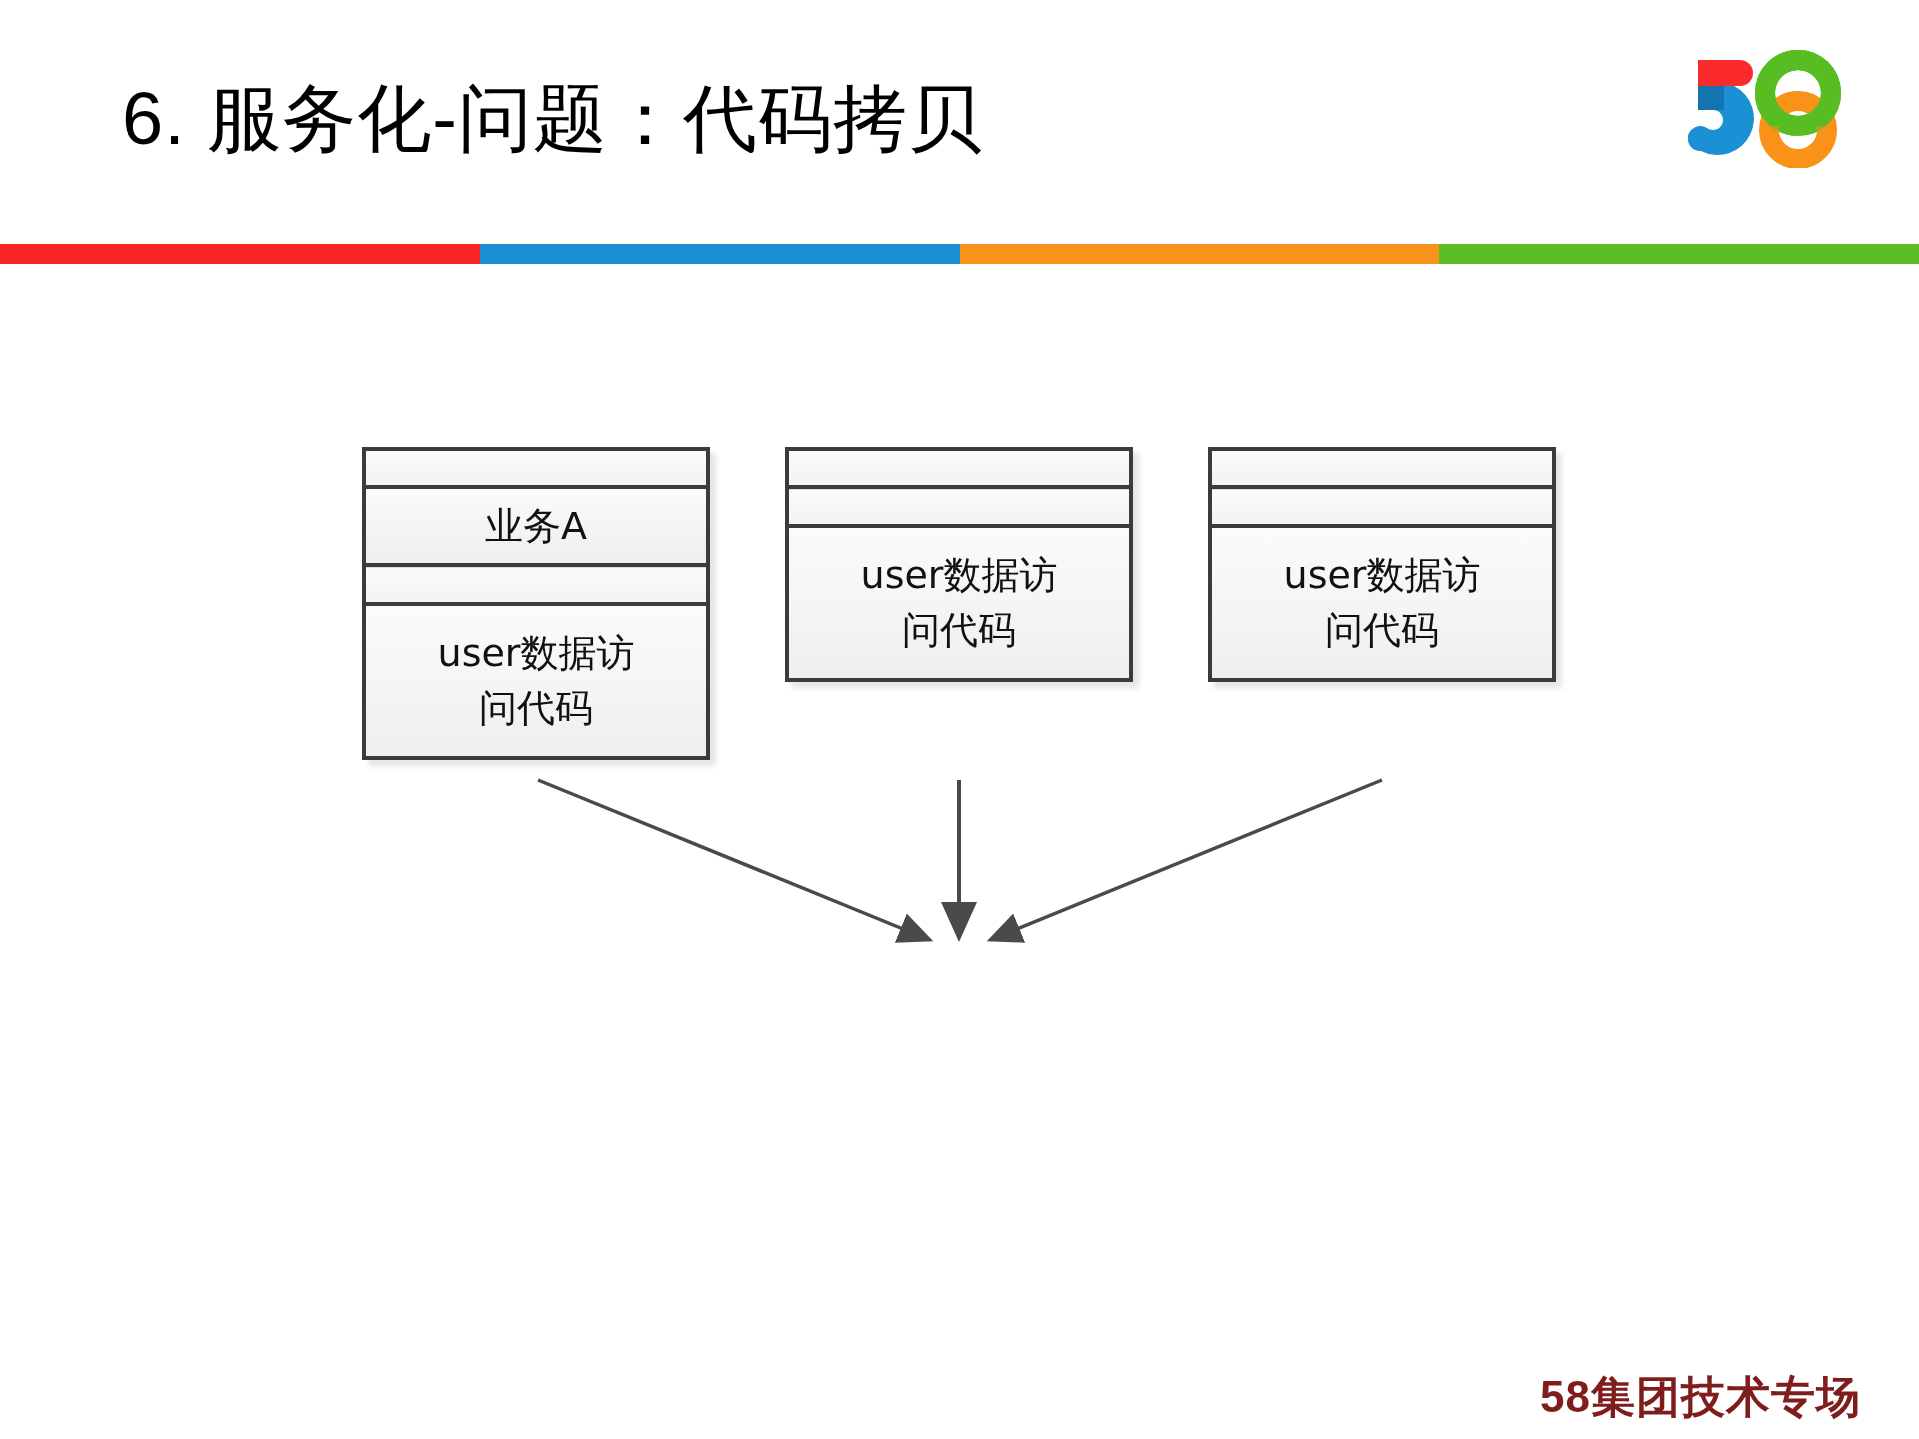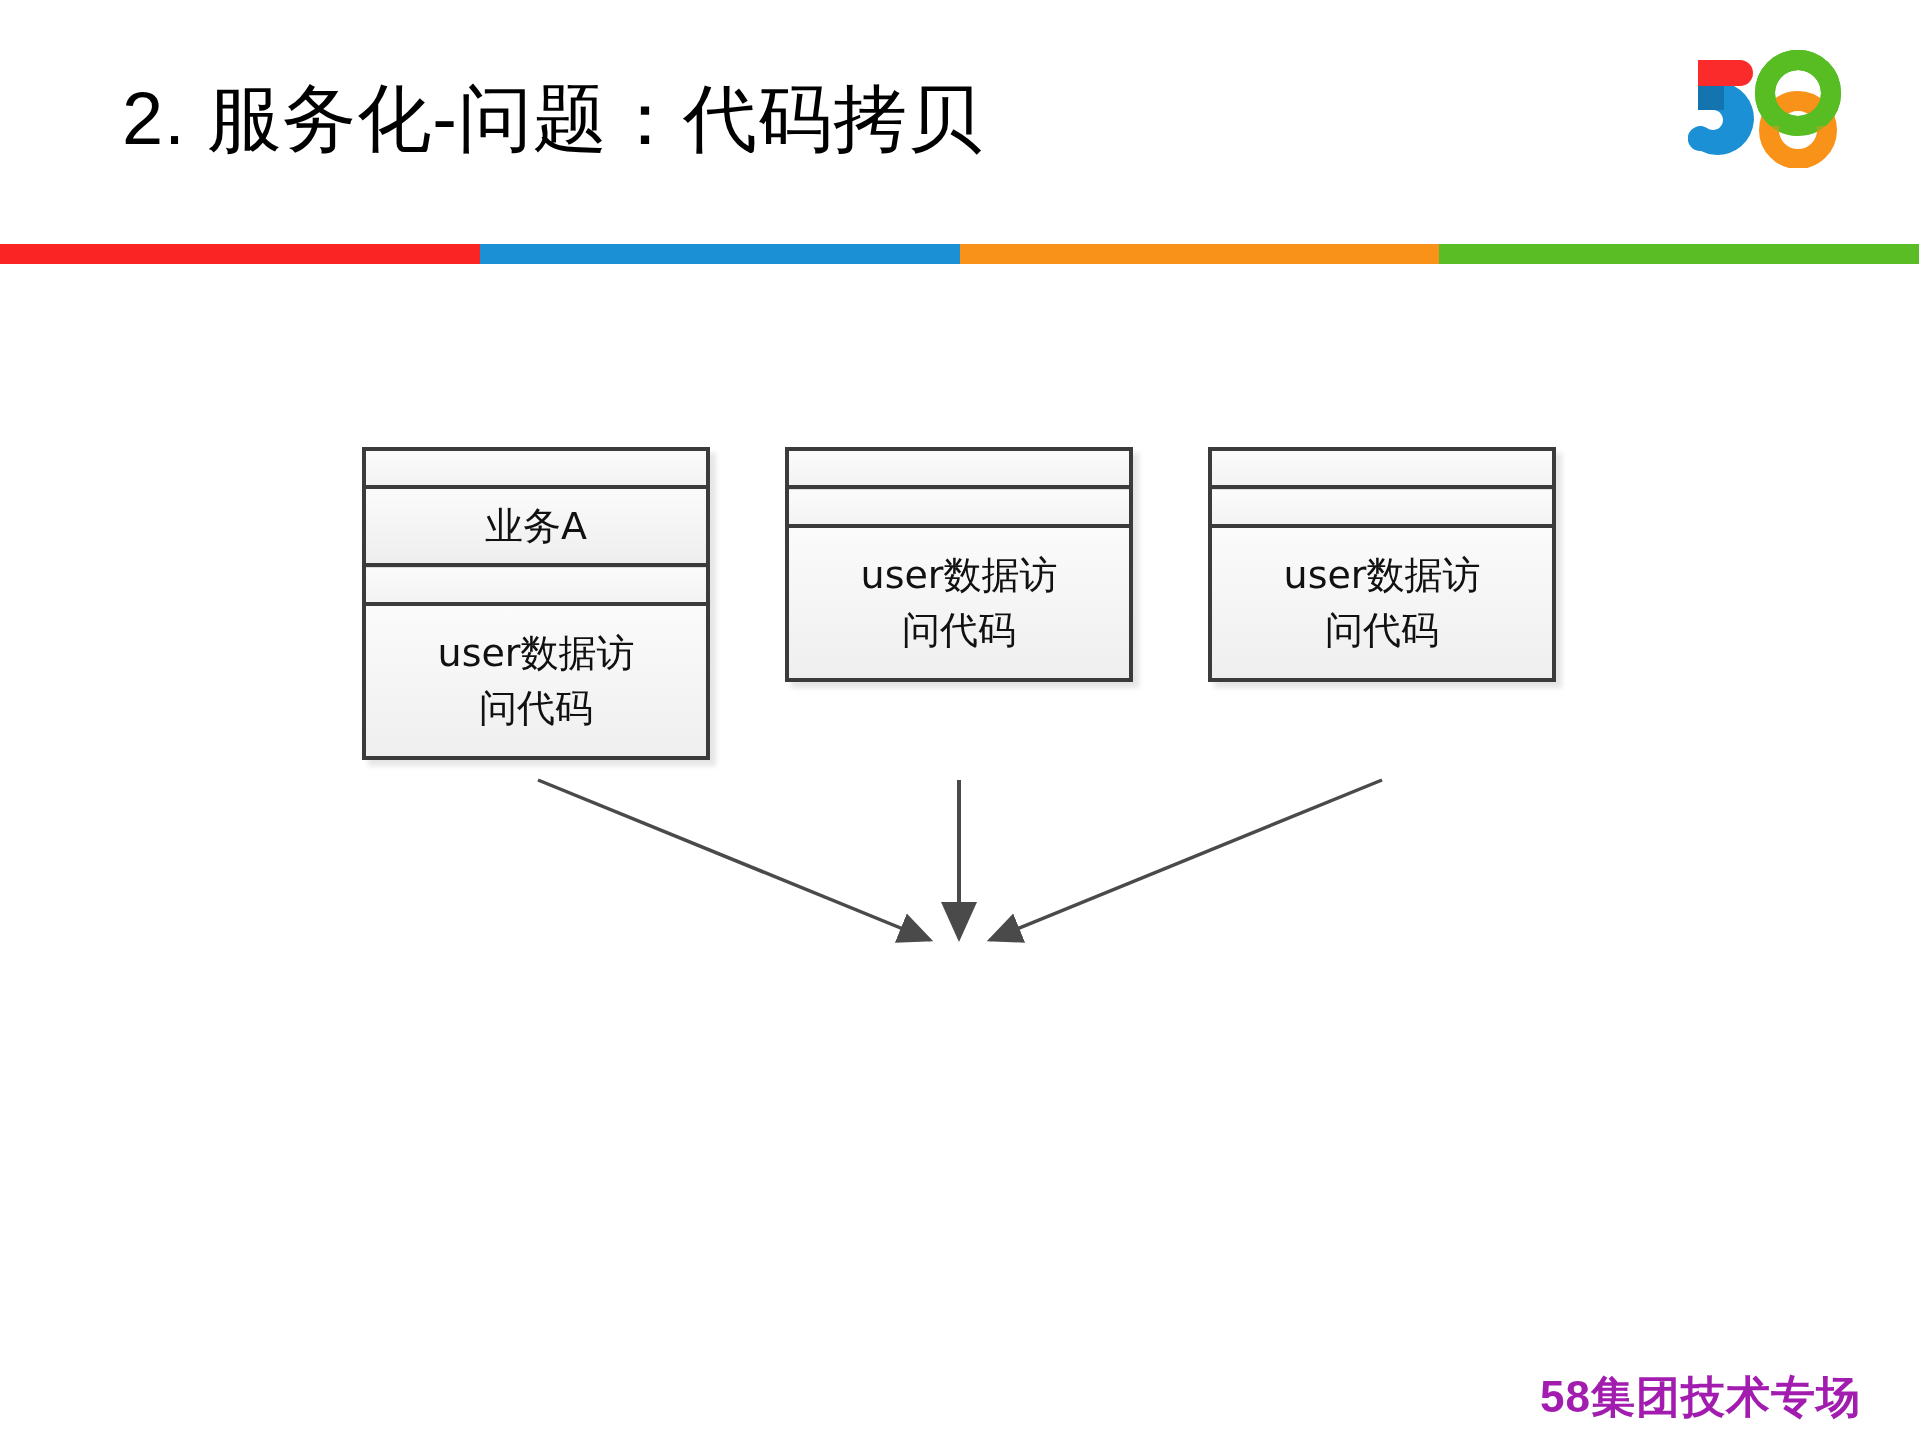--- a/index.html
+++ b/index.html
@@ -144,29 +144,29 @@
     letter-spacing: 1px;
   }
 
   
   #footer-brand {
     position: absolute;
     right: 58px;
     bottom: 12px;
     font-size: 44px;
     font-weight: bold;
-    color: #a21caf;
+    color: #7f1d1d;
     letter-spacing: 1px;
     white-space: nowrap;
   }
 </style>
 </head>
 <body>
 
-<div id="slide-title">2. 服务化-问题：代码拷贝</div>
+<div id="slide-title">6. 服务化-问题：代码拷贝</div>
 
 <div id="brand-logo">
   <svg width="160" height="120" viewBox="0 0 160 120" xmlns="http://www.w3.org/2000/svg">
 
     <path d="M10 12 H52 A13 13 0 0 1 52 38 H10 Z" fill="#fb2b2b"></path>
     <rect x="10" y="12" width="26" height="38" rx="0" fill="#fb2b2b"></rect>
 
     <path d="M10 38 H46 A33 33 0 1 1 13 103 A12.5 12.5 0 1 1 19 80 A10 10 0 1 0 25 62 H10 Z" fill="#1c90d4"></path>
 
     <path d="M10 38 H36 V62 H10 Z" fill="#1474b0"></path>

